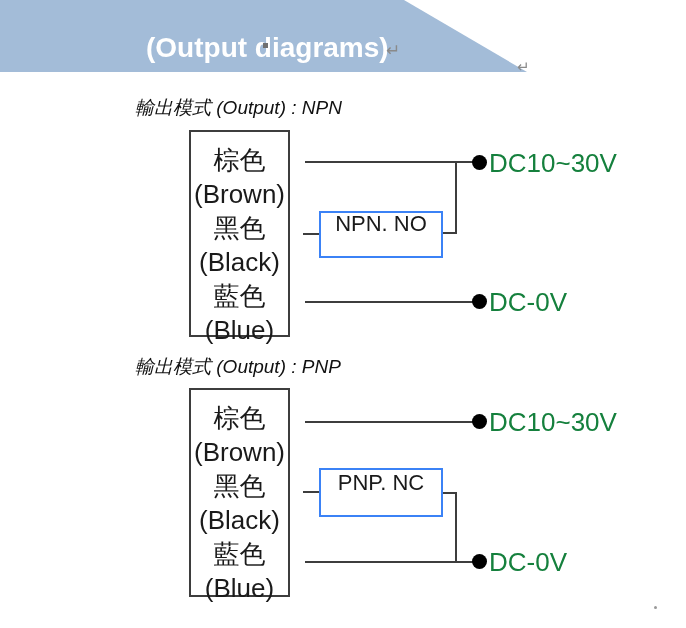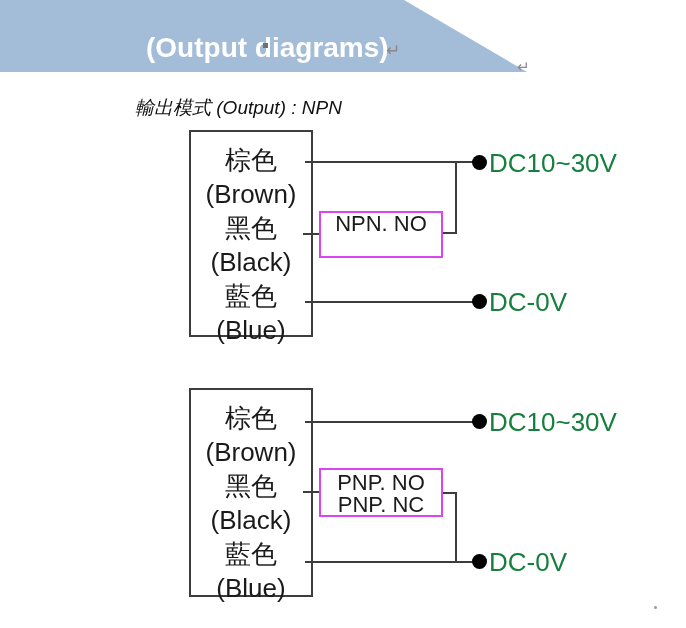--- a/index.html
+++ b/index.html
@@ -60,38 +60,38 @@
   .diagram-title {
     position: absolute;
     font-size: 19px;
     line-height: 20px;
     color: #111111;
     white-space: nowrap;
     font-style: italic;
   }
   .sensor-box {
     position: absolute;
-    width: 124px;
+    width: 101px;
     border: 2px solid #3d3d3d;
     background: #ffffff;
     display: flex;
     flex-direction: column;
     padding-top: 11px;
   }
   .sensor-box .wire-label {
     font-size: 26px;
     line-height: 34px;
     text-align: center;
     color: #1a1a1a;
     white-space: nowrap;
   }
   .output-box {
     position: absolute;
     width: 124px;
-    border: 2px solid #d946ef;
+    border: 2px solid #3b82f6;
     background: #ffffff;
     text-align: center;
     padding-top: 0px;
   }
   .output-box .out-line {
     font-size: 22px;
     line-height: 22px;
     color: #1a1a1a;
     white-space: nowrap;
   }
@@ -157,38 +157,38 @@
   <div class="output-box" style="left:319px; top:211px; height:47px;">
     <div class="out-line">NPN. NO</div>
   </div>
 
   <div class="terminal-dot" style="left:472px; top:155px;"></div>
   <div class="terminal-label" style="left:489px; top:149px;">DC10~30V</div>
 
   <div class="terminal-dot" style="left:472px; top:294px;"></div>
   <div class="terminal-label" style="left:489px; top:288px;">DC-0V</div>
 
+  <div class="diagram-title" style="left:135px; top:357px;">輸出模式 (Output) : PNP</div>
 
   <div class="sensor-box" style="left:189px; top:388px; height:209px;">
     <div class="wire-label">棕色</div>
     <div class="wire-label">(Brown)</div>
     <div class="wire-label">黑色</div>
     <div class="wire-label">(Black)</div>
     <div class="wire-label">藍色</div>
     <div class="wire-label">(Blue)</div>
   </div>
 
   <div class="wire-h" style="left:305px; top:421px; width:176px;"></div>
   <div class="wire-h" style="left:303px; top:491px; width:18px;"></div>
   <div class="wire-h" style="left:441px; top:492px; width:16px;"></div>
   <div class="wire-v" style="left:455px; top:492px; height:71px;"></div>
   <div class="wire-h" style="left:305px; top:561px; width:176px;"></div>
 
   <div class="output-box" style="left:319px; top:468px; height:49px; padding-top:2px;">
-    <div class="out-line">PNP. NO</div>
     <div class="out-line">PNP. NC</div>
   </div>
 
   <div class="terminal-dot" style="left:472px; top:414px;"></div>
   <div class="terminal-label" style="left:489px; top:408px;">DC10~30V</div>
 
   <div class="terminal-dot" style="left:472px; top:554px;"></div>
   <div class="terminal-label" style="left:489px; top:548px;">DC-0V</div>
 
   <div class="stray-mark"></div>

